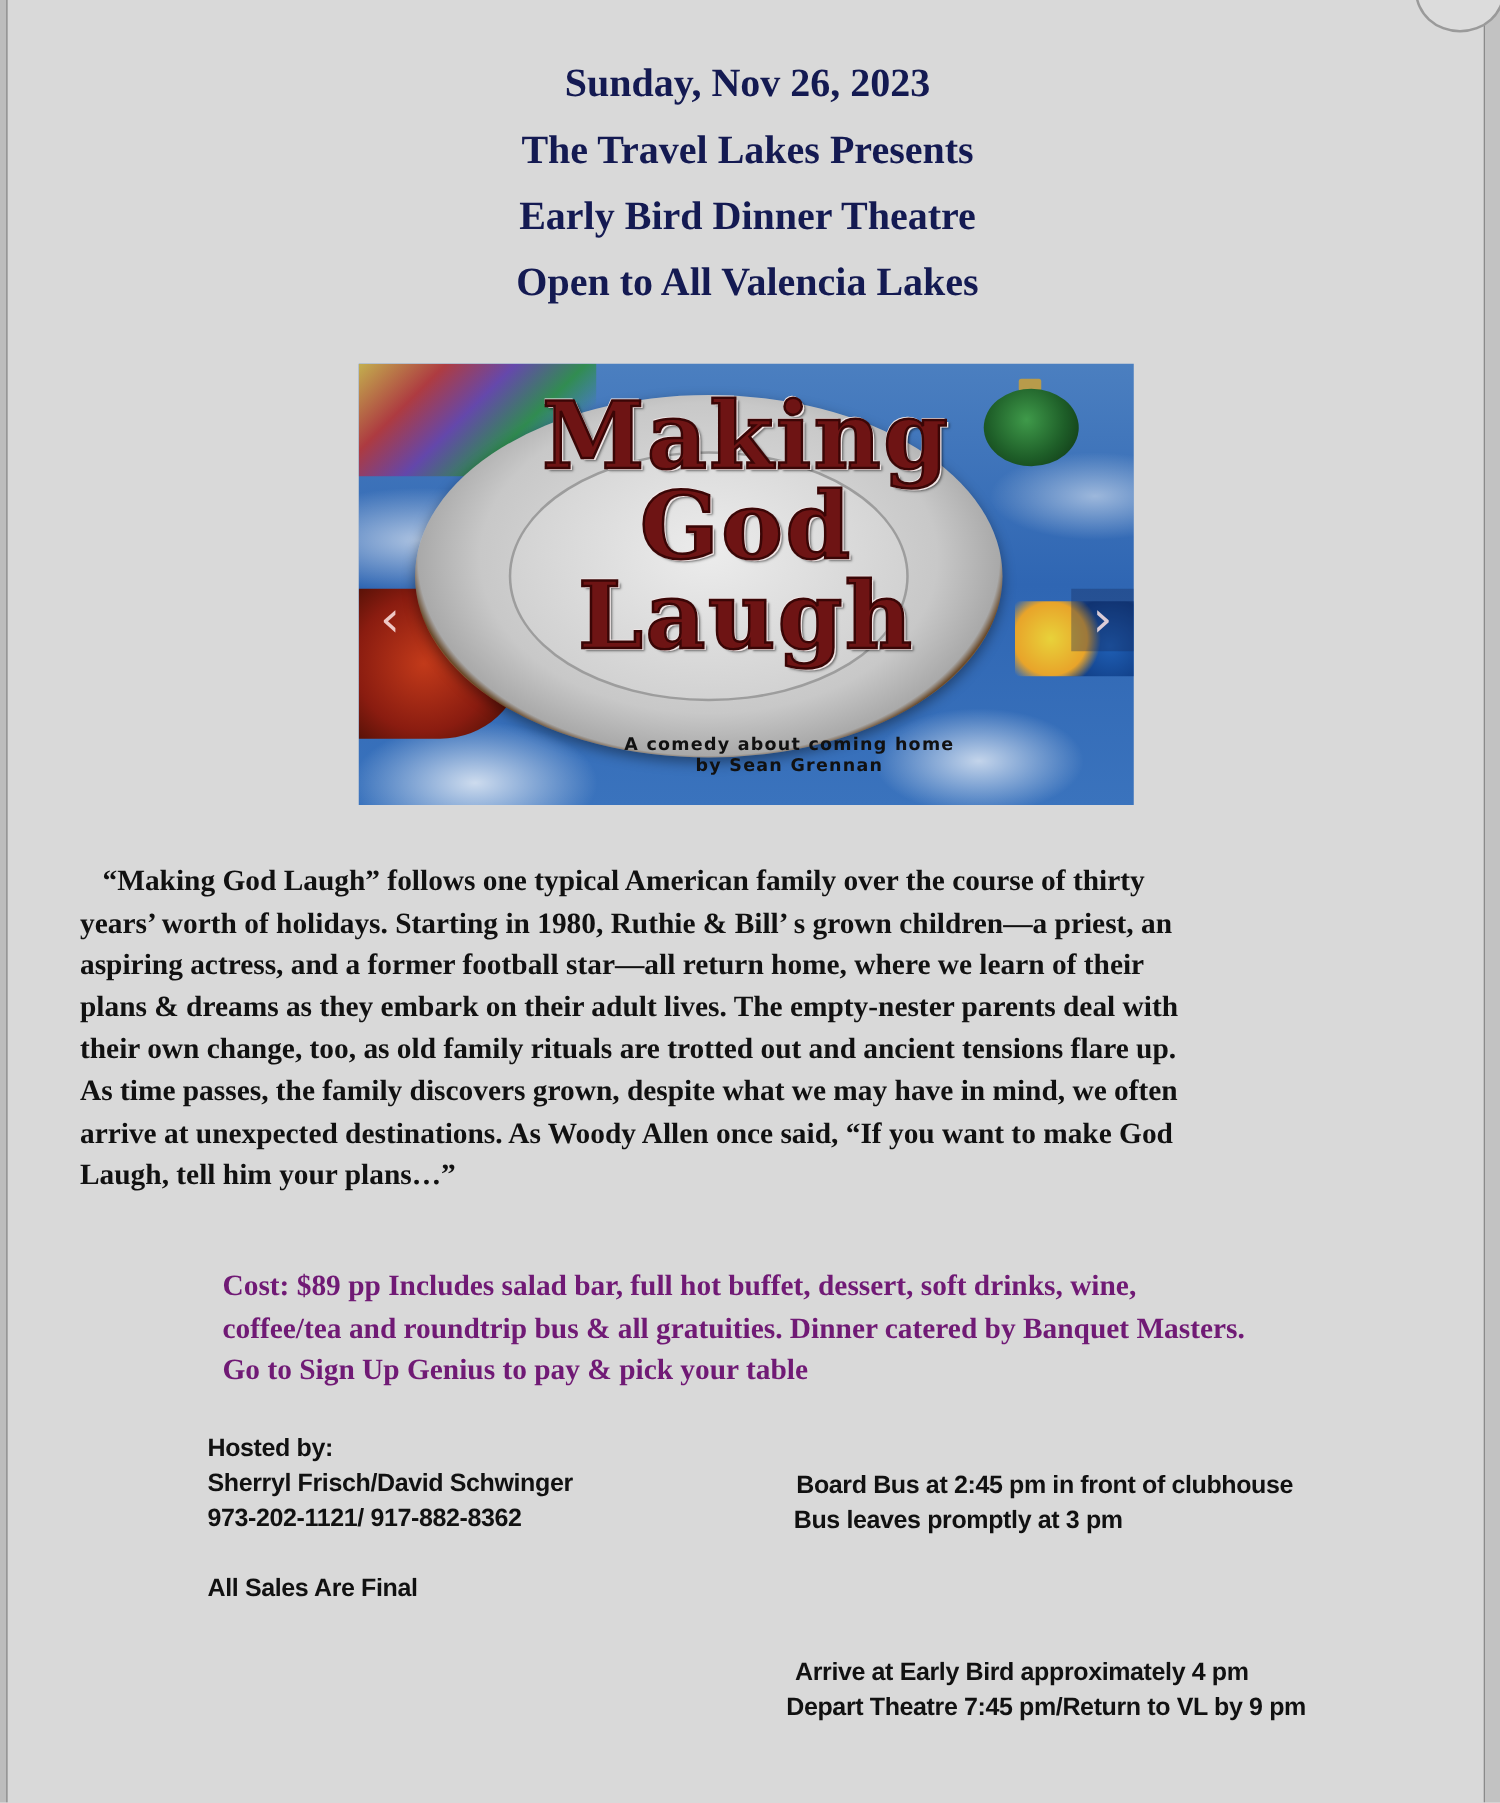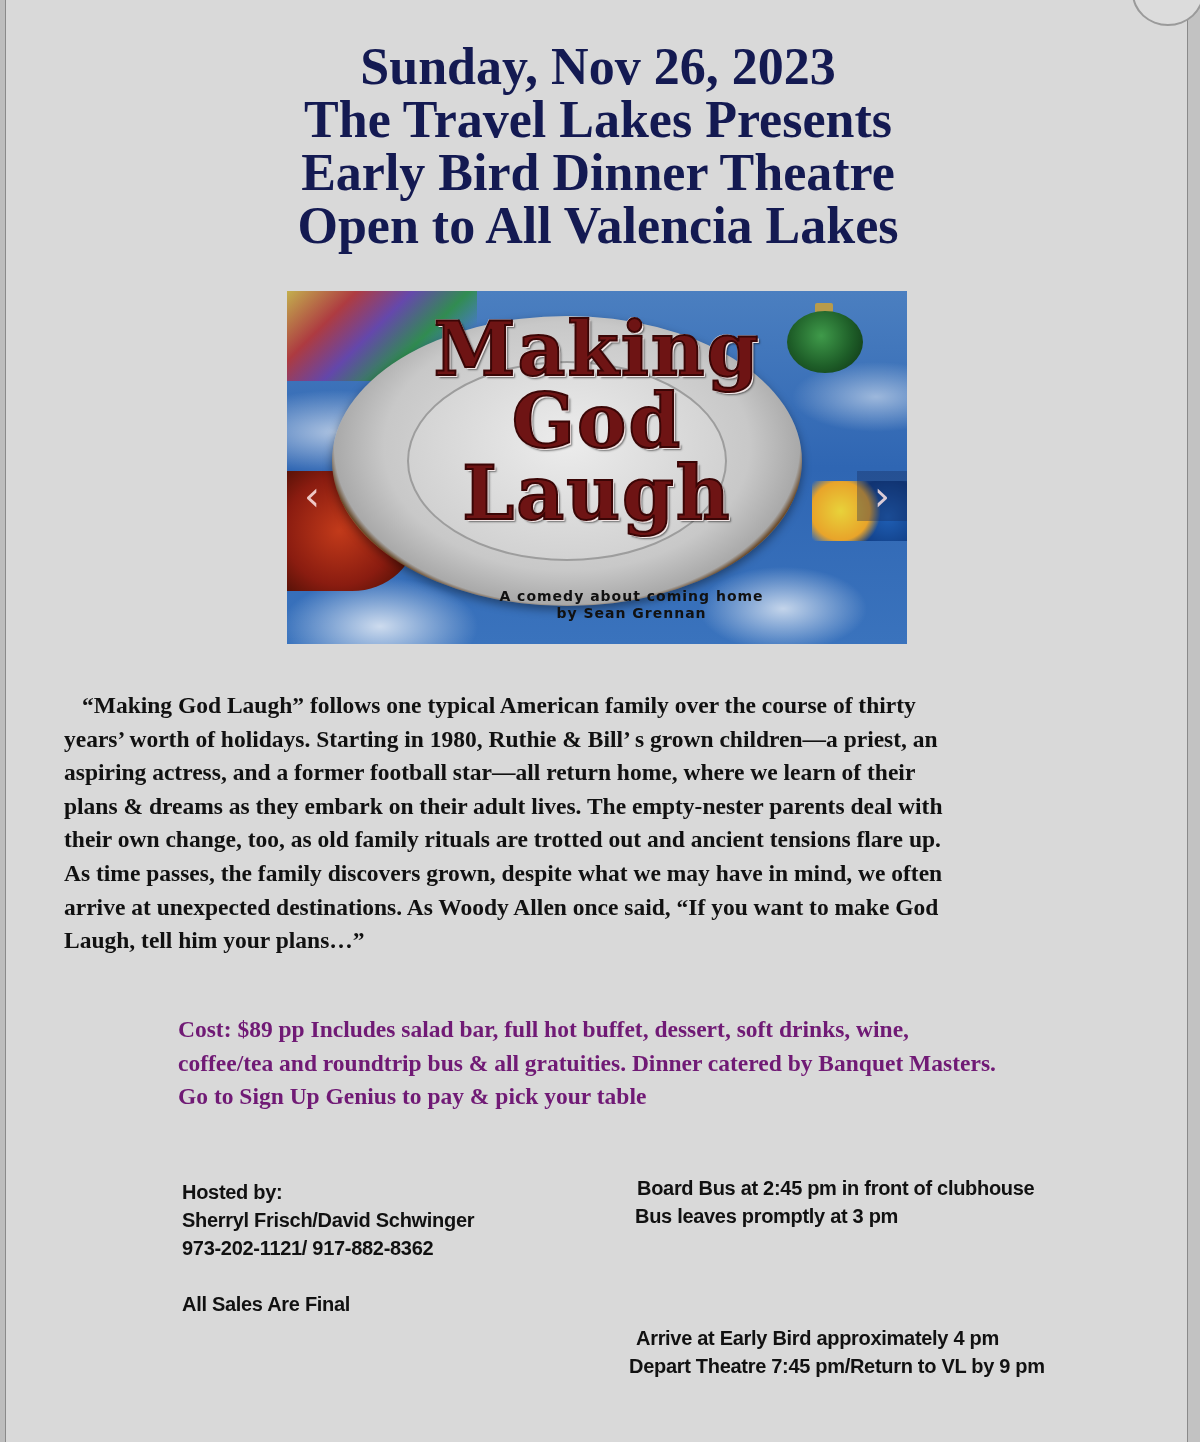--- a/index.html
+++ b/index.html
@@ -20,21 +20,21 @@
   }
   .close-btn {
     position: absolute; left: 1132px; top: -40px; width: 72px; height: 66px;
     border-radius: 50%; background: #dcdcdc; border: 2px solid #9a9a9a;
     cursor: pointer;
   }
   .close-btn svg { position: absolute; left: 20px; top: 30px; }
 
   .header {
     position: absolute; left: 0; top: 40px; width: 1196px; text-align: center;
-    color: #141a52; font-weight: bold; font-size: 52px; line-height: 53px;
+    color: #141a52; font-weight: bold; font-size: 32px; line-height: 53px;
   }
   .poster {
     position: absolute; left: 287px; top: 291px; width: 620px; height: 353px;
     overflow: hidden;
     background:
       radial-gradient(ellipse 120px 60px at 80% 90%, rgba(255,255,255,0.7), rgba(255,255,255,0) 70%),
       radial-gradient(ellipse 140px 70px at 15% 95%, rgba(255,255,255,0.75), rgba(255,255,255,0) 70%),
       radial-gradient(ellipse 160px 60px at 8% 40%, rgba(255,255,255,0.6), rgba(255,255,255,0) 70%),
       radial-gradient(ellipse 120px 50px at 95% 30%, rgba(255,255,255,0.5), rgba(255,255,255,0) 70%),
       linear-gradient(180deg, #4b7fc0 0%, #2f66b3 50%, #3a73bd 100%);
@@ -100,21 +100,21 @@
 
   .cost {
     position: absolute; left: 178px; top: 1013px; width: 960px;
     font-weight: bold; font-size: 23.5px; line-height: 33.5px; color: #701a75;
   }
 
   .sans {
     font-family: "Liberation Sans", sans-serif; font-weight: bold; color: #111;
     font-size: 20px; line-height: 28px; letter-spacing: -0.3px;
   }
-  .host { position: absolute; left: 182px; top: 1145px; width: 420px; margin-top: 33px; }
+  .host { position: absolute; left: 166px; top: 1145px; width: 420px; }
   .host .gap { height: 28px; }
   .bus1 { position: absolute; left: 637px; top: 1174px; width: 480px; }
   .bus2 { position: absolute; left: 629px; top: 1324px; width: 480px; }
   .bus1 .l2 { margin-left: -2px; }
   .bus2 .l1 { margin-left: 7px; }
 </style>
 </head>
 <body>
 
 <div class="edge-left"></div>

